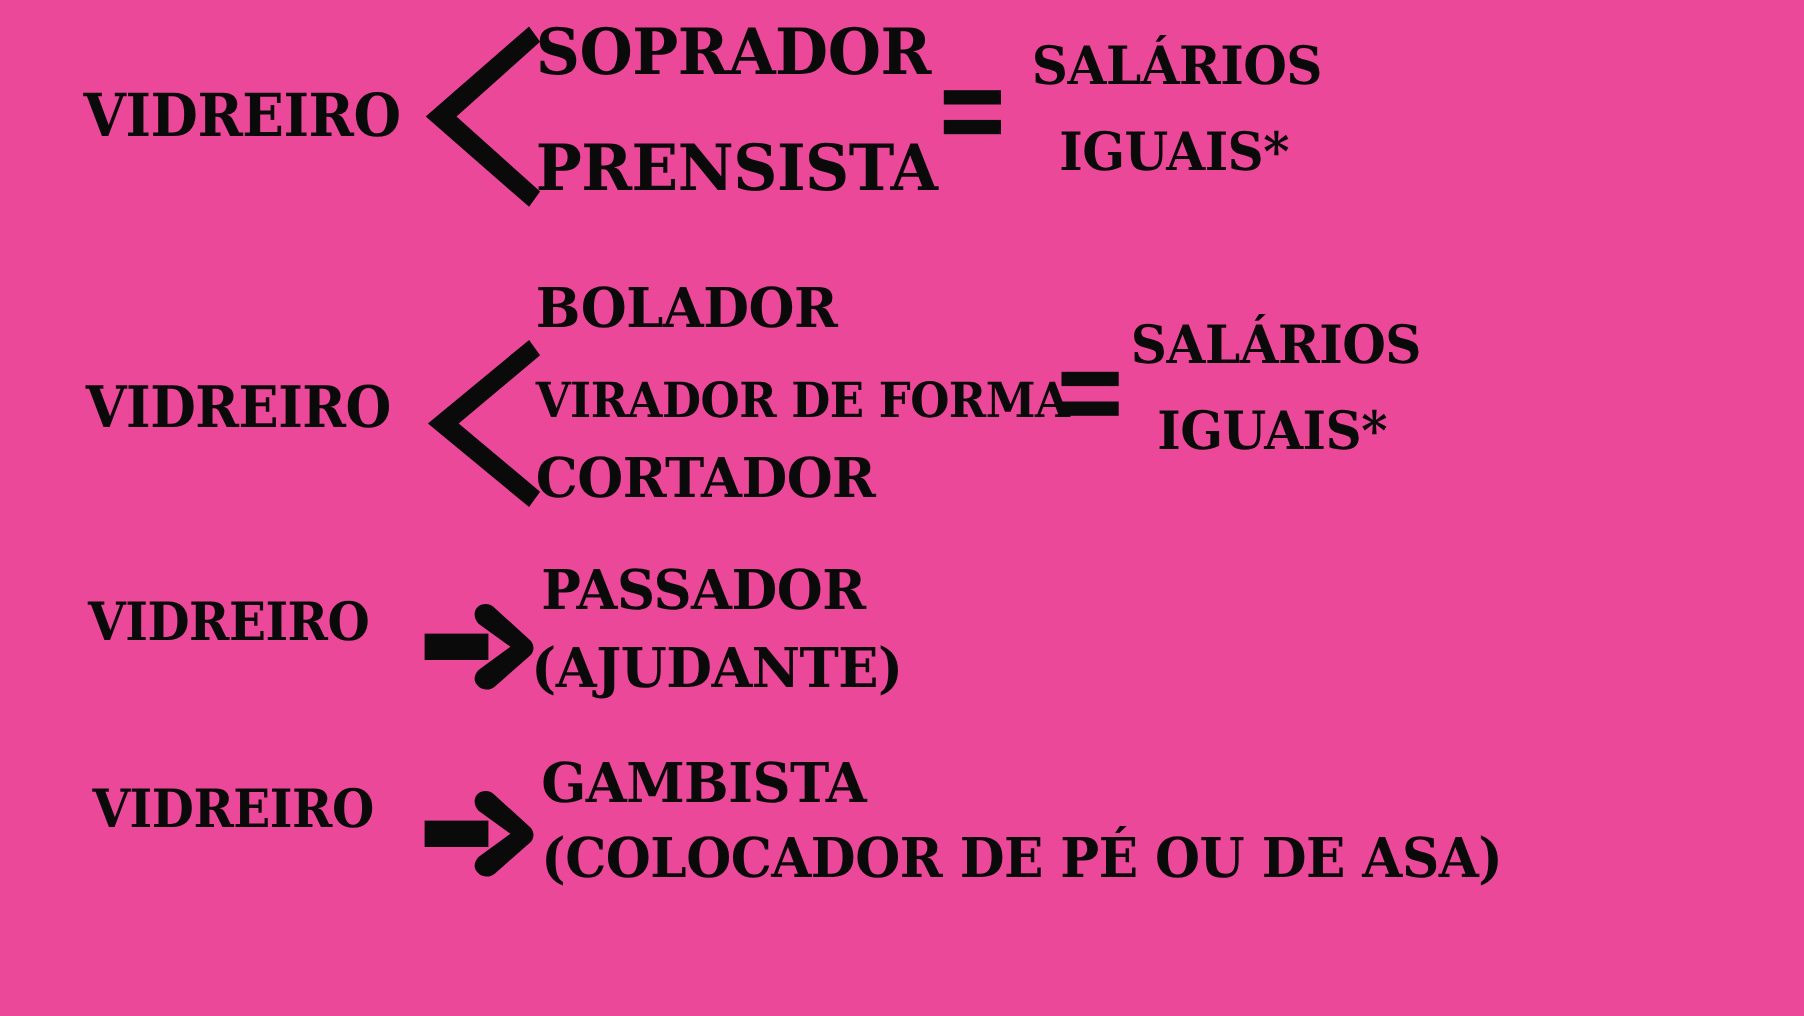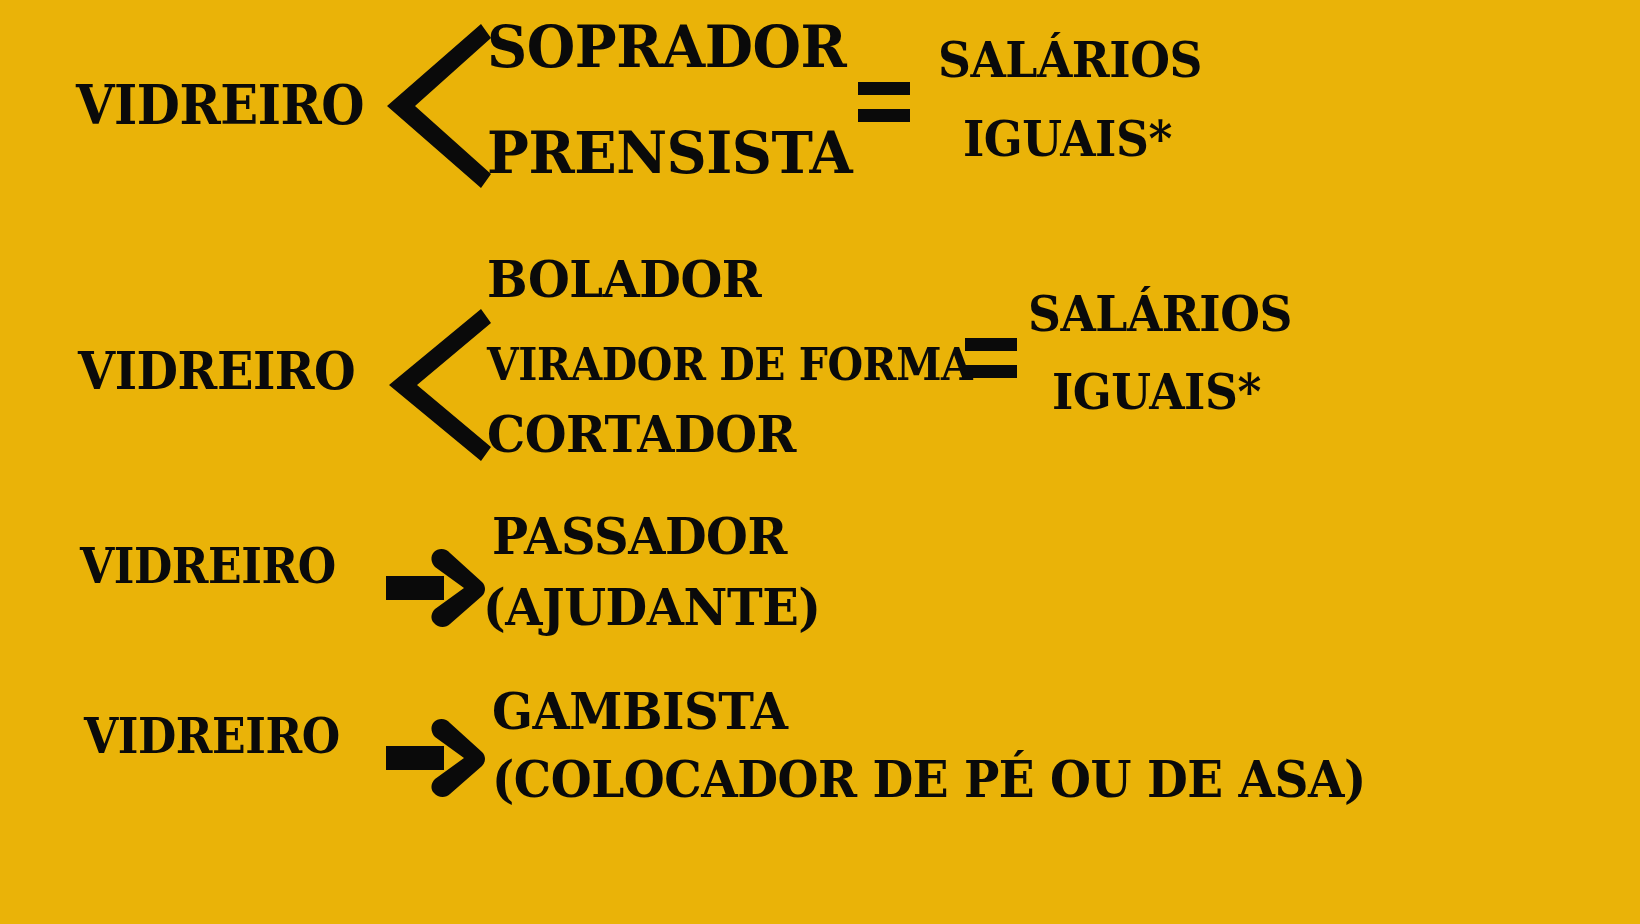--- a/index.html
+++ b/index.html
@@ -4,21 +4,21 @@
 <style>
   html, body {
     margin: 0;
     padding: 0;
     background: #ffffff;
   }
   #page {
     position: relative;
     width: 1640px;
     height: 924px;
-    background: #eab308;
+    background: #ec4899;
     overflow: hidden;
     font-family: "DejaVu Serif", "Liberation Serif", serif;
     color: #0a0a0a;
   }
   .txt {
     position: absolute;
     font-family: "DejaVu Serif", "Liberation Serif", serif;
     font-weight: 700;
     color: #0a0a0a;
     white-space: nowrap;

